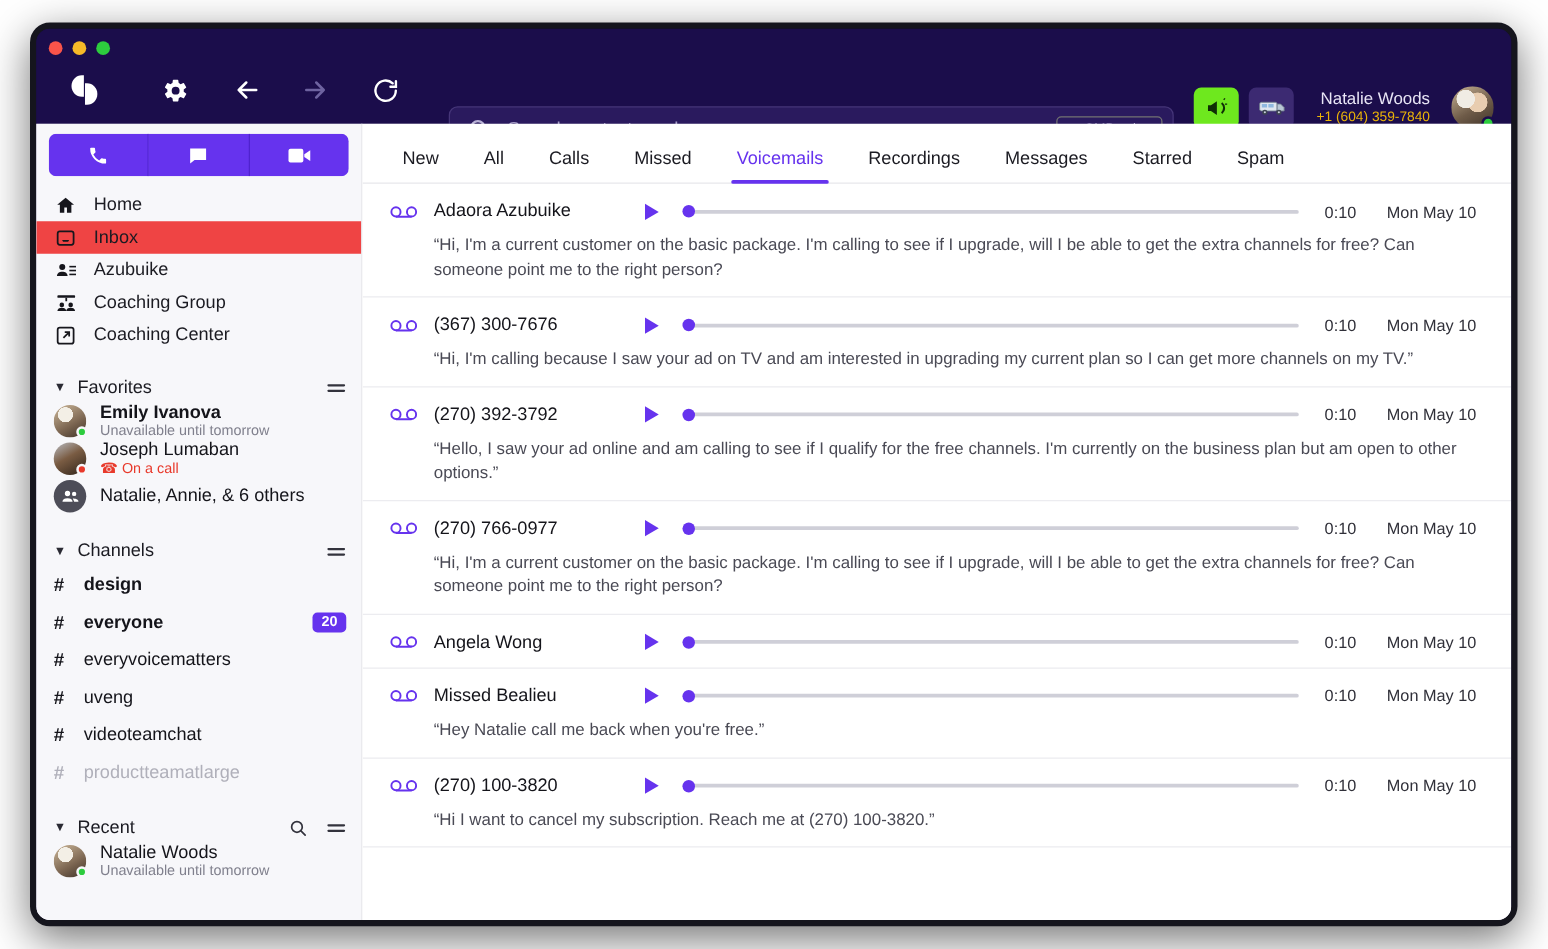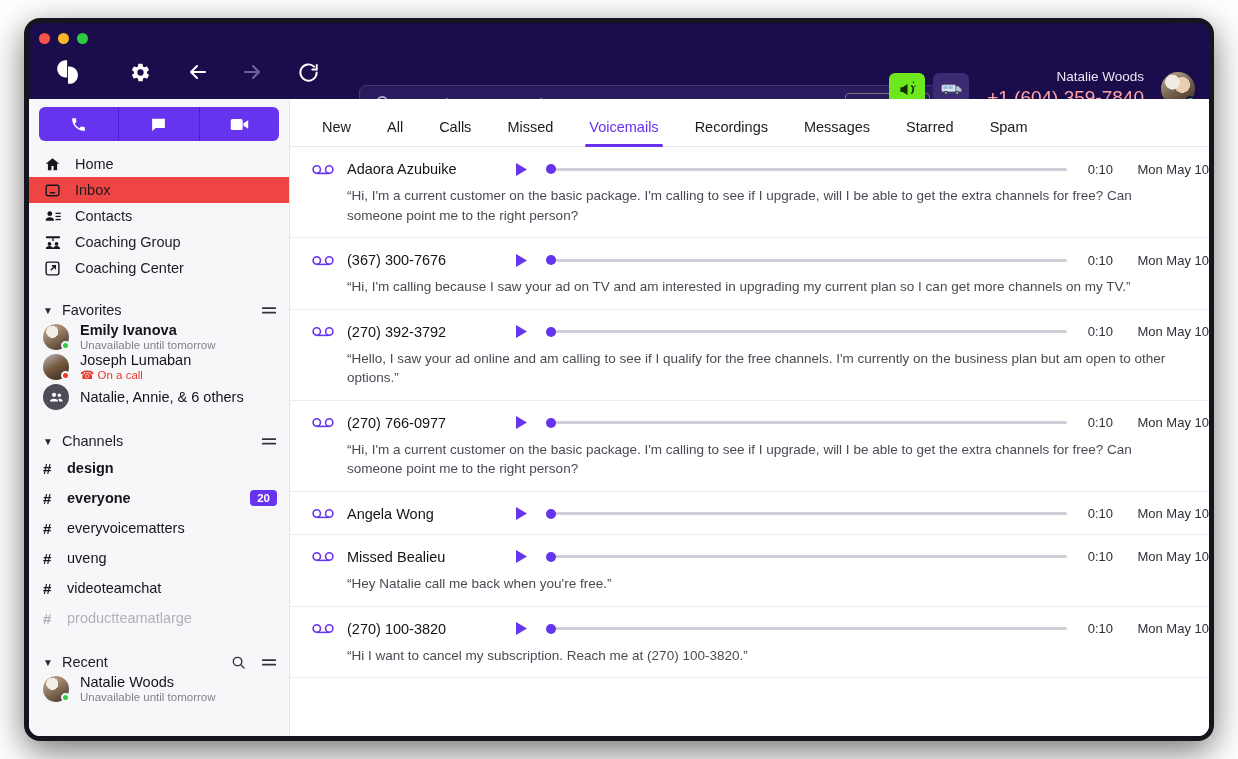--- a/index.html
+++ b/index.html
@@ -82,21 +82,21 @@
     background: #6ee81e; display:flex; align-items:center; justify-content:center;
     font-size: 18px; cursor: pointer;
   }
   #van-btn {
     width: 36px; height: 33px; border-radius: 6px;
     background: #3c2a72; display:flex; align-items:center; justify-content:center;
     font-size: 18px; cursor: pointer;
   }
   #user-text { text-align: right; margin-left: 10px; line-height: 1.25; }
   #user-name { color: #e8e5f5; font-size: 13.5px; }
-  #user-phone { color: #fca5a5; font-size: 19px; }
+  #user-phone { color: #eab308; font-size: 11px; }
   #avatar-wrap { position: relative; margin-left: 9px; }
   #avatar {
     width: 34px; height: 34px; border-radius: 50%;
     background:
       radial-gradient(circle at 34% 30%, #f0ece4 0 22%, transparent 23%),
       radial-gradient(circle at 62% 38%, #e8cdb0 0 26%, transparent 27%),
       linear-gradient(150deg,#c8b396 0%, #6e5b48 55%, #3c3027 100%);
   }
   #avatar-dot {
     position: absolute; right: -1px; bottom: -1px;
@@ -176,21 +176,21 @@
     cursor: pointer; position: relative;
   }
   .tab.active { color: #6633ee; }
   .tab.active::after {
     content: ""; position: absolute; left: 14px; right: 14px; bottom: -1px;
     height: 3px; background: #6633ee; border-radius: 2px;
   }
 
   #vm-list { position: absolute; top: 48px; left: 0; right: 0; bottom: 0; overflow: hidden; }
   .vm-row { border-bottom: 1px solid #ececf0; padding: 14px 0 12px 0; }
-  .vm-top { display: flex; align-items: center; padding-left: 22px; }
+  .vm-top { display: flex; align-items: center; padding-left: 22px; padding-right: 28px; }
   .vm-ic { width: 24px; color: #6633ee; flex: none; display:flex; }
   .vm-name { width: 168px; margin-left: 11px; font-size: 14.5px; color: #14141a; flex: none; }
   .vm-play { color: #6633ee; cursor: pointer; display:flex; flex:none; }
   .vm-track { flex: 1; margin-left: 18px; position: relative; height: 12px; display: flex; align-items: center; cursor: pointer; }
   .vm-track-line { width: 100%; height: 3px; background: #cfcfd8; border-radius: 2px; }
   .vm-knob { position: absolute; left: 0; width: 10px; height: 10px; border-radius: 50%; background: #6633ee; }
   .vm-dur { width: 46px; text-align: right; font-size: 13px; color: #303039; flex: none; }
   .vm-date { width: 96px; text-align: right; font-size: 13px; color: #303039; flex: none; }
   .vm-text {
     margin: 9px 35px 0 57px;
@@ -324,21 +324,21 @@
           <div class="nav-item">
             <span class="nav-ic">
               <svg width="18" height="17" viewBox="0 0 24 24" fill="currentColor">
                 <circle cx="7.5" cy="8" r="3.4"></circle>
                 <path d="M1.5 18c0-3.2 2.7-4.8 6-4.8s6 1.6 6 4.8z"></path>
                 <rect x="15.5" y="6.6" width="7.5" height="1.8"></rect>
                 <rect x="15.5" y="11" width="7.5" height="1.8"></rect>
                 <rect x="15.5" y="15.4" width="7.5" height="1.8"></rect>
               </svg>
             </span>
-            <span>Contacts</span>
+            <span>Azubuike</span>
           </div>
           <div class="nav-item">
             <span class="nav-ic">
               <svg width="18" height="17" viewBox="0 0 24 24" fill="currentColor">
                 <rect x="2" y="3" width="20" height="3" rx="1"></rect>
                 <path d="M11 6h2v4h-2z"></path>
                 <circle cx="7" cy="14" r="2.6"></circle>
                 <circle cx="17" cy="14" r="2.6"></circle>
                 <path d="M2 21c0-2.6 2.2-3.9 5-3.9s5 1.3 5 3.9zM12 21c0-2.6 2.2-3.9 5-3.9s5 1.3 5 3.9z"></path>
               </svg>

